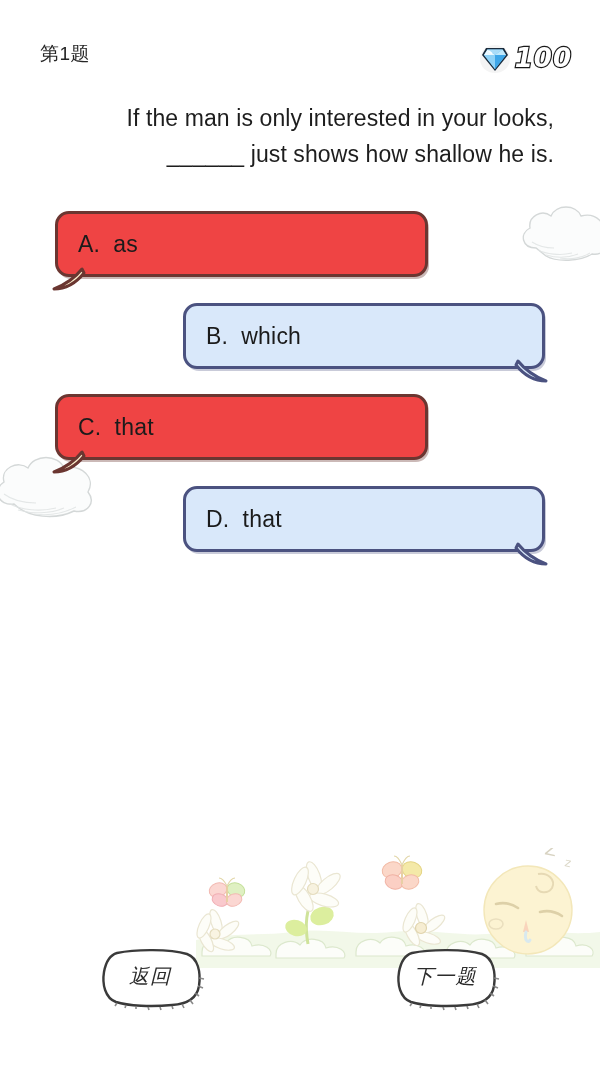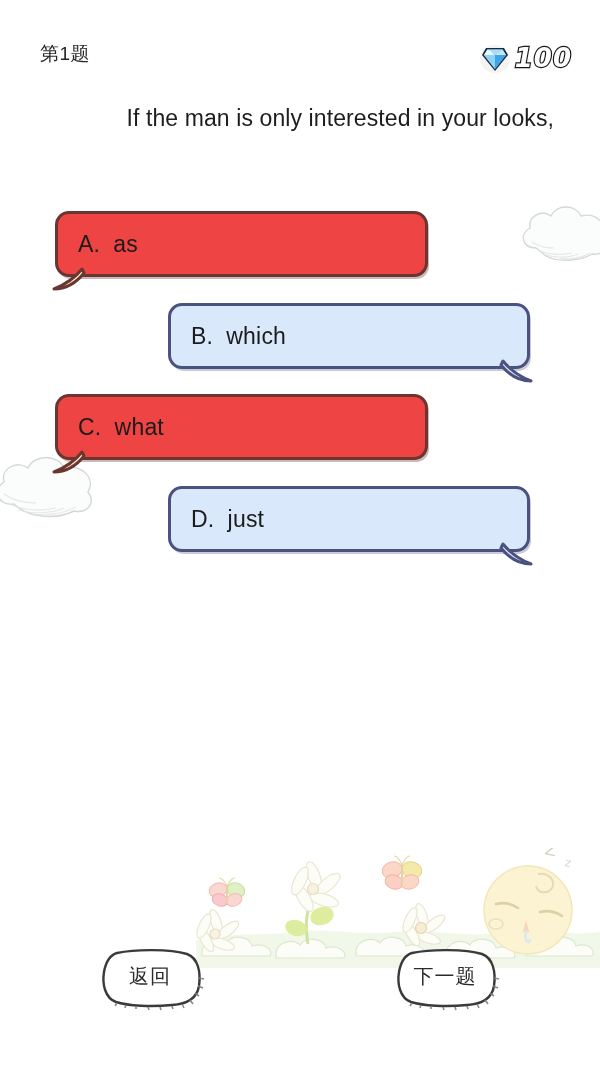--- a/index.html
+++ b/index.html
@@ -76,21 +76,21 @@
     display: flex; align-items: center;
     padding-left: 20px;
     cursor: pointer;
     font-size: 23px;
     letter-spacing: .2px;
     color: #1b1b1b;
   }
   .option .olabel { white-space: pre; }
 
   .option.left  { left: 55px;  width: 373px; }
-  .option.right { left: 168px; width: 362px; }
+  .option.right { left: 183px; width: 362px; }
 
   .option.warm {
     background: #ef4444;
     border-color: #6b3631;
     box-shadow: 2px 3px 0 -1px rgba(107,54,49,.35);
   }
   .option.cool {
     background: #d9e8fa;
     border-color: #4b5280;
     box-shadow: 2px 3px 0 -1px rgba(75,82,128,.3);
@@ -110,21 +110,21 @@
   }
   .navbtn.back { left: 100px; }
   .navbtn.next { left: 395px; }
   .navbtn svg { position: absolute; inset: 0; width: 100%; height: 100%; overflow: visible; }
   .navbtn .btxt {
     position: absolute; inset: 0;
     display: flex; align-items: center; justify-content: center;
     font-size: 20px;
     color: #2b2b2b;
     letter-spacing: 1px;
-    padding-bottom: 3px; padding-right: 4px;
+    padding-bottom: 3px; padding-right: 4px; font-style: italic;
   }
 </style>
 </head>
 <body>
 
 <div class="bg-layer">
 
   <svg class="cloud-right" viewBox="0 0 96 80">
     <path d="M20 52 C6 52 3 38 14 32 C12 20 26 13 35 20 C40 8 60 8 65 20 C80 16 92 28 86 40 C94 48 88 60 76 58 C64 66 40 66 30 60 Z" fill="#fbfcfc" stroke="#d2d6d6" stroke-width="1.4"></path>
     <g stroke="#dfe3e3" stroke-width="1.1" fill="none" opacity=".85">
@@ -236,47 +236,48 @@
       <path d="M16 13 L8.4 7.6 L23.6 7.6 Z" fill="#a9dcf8"></path>
       <path d="M16 27 L5 13 L16 13 Z" fill="#8fd2f7"></path>
       <path d="M10 9 L12.5 11.2" stroke="#ffffff" stroke-width="1.6" stroke-linecap="round" opacity=".9"></path>
     </svg>
     <span class="gem-count">100</span>
   </div>
 </div>
 
 <div class="stem">
   <div>If the man is only interested in your looks,</div>
+  <div>______ just shows how shallow he is.</div>
 </div>
 
 <div class="options">
 
   <div class="option left warm" style="top:211px;">
     <span class="olabel">A.  as</span>
     <svg class="tail tl" viewBox="0 0 44 26">
       <path d="M30 2 C22 12 12 18 2 22 C14 22 24 16 32 6 Z" fill="#fcf0ce" stroke="#6b3631" stroke-width="3" stroke-linejoin="round"></path>
     </svg>
   </div>
 
   <div class="option right cool" style="top:303px;">
     <span class="olabel">B.  which</span>
     <svg class="tail tr" viewBox="0 0 44 26">
       <path d="M14 2 C22 12 32 18 42 22 C30 22 20 16 12 6 Z" fill="#d9e8fa" stroke="#4b5280" stroke-width="3" stroke-linejoin="round"></path>
     </svg>
   </div>
 
   <div class="option left warm" style="top:394px;">
-    <span class="olabel">C.  what</span>
+    <span class="olabel">C.  that</span>
     <svg class="tail tl" viewBox="0 0 44 26">
       <path d="M30 2 C22 12 12 18 2 22 C14 22 24 16 32 6 Z" fill="#fcf0ce" stroke="#6b3631" stroke-width="3" stroke-linejoin="round"></path>
     </svg>
   </div>
 
   <div class="option right cool" style="top:486px;">
-    <span class="olabel">D.  just</span>
+    <span class="olabel">D.  that</span>
     <svg class="tail tr" viewBox="0 0 44 26">
       <path d="M14 2 C22 12 32 18 42 22 C30 22 20 16 12 6 Z" fill="#d9e8fa" stroke="#4b5280" stroke-width="3" stroke-linejoin="round"></path>
     </svg>
   </div>
 </div>
 
 <div class="nav">
 
   <div class="navbtn back">
     <svg viewBox="0 0 104 60">

